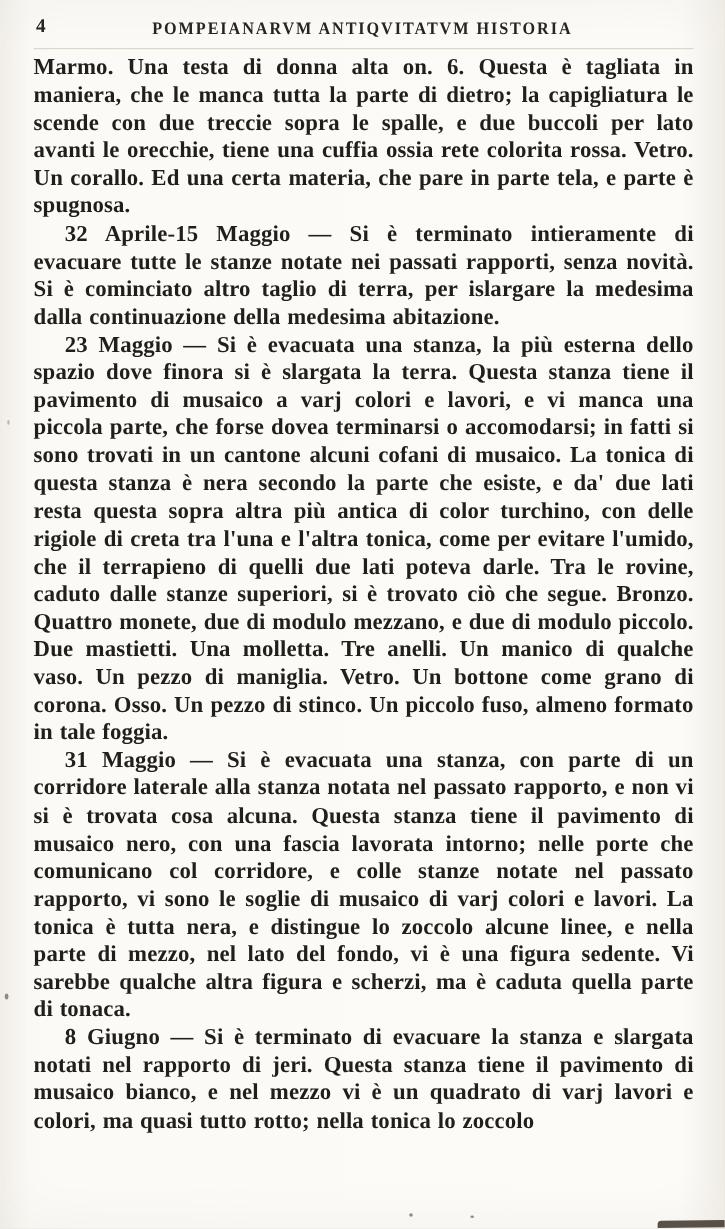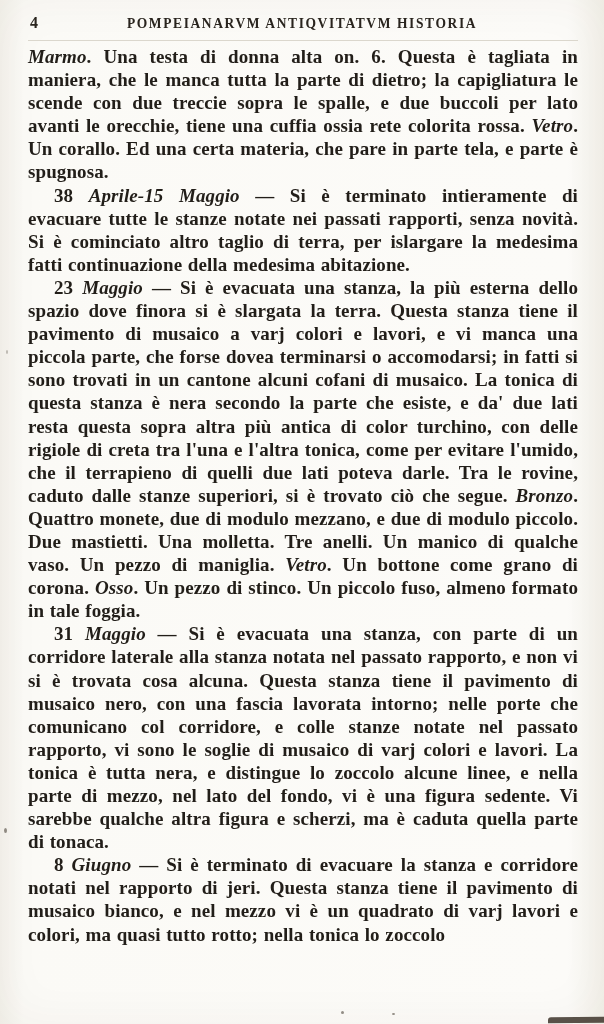--- a/index.html
+++ b/index.html
@@ -67,21 +67,20 @@
     color: #221e19;
   }
   .body-text p {
     margin: 0;
     padding: 0;
   }
   .body-text p.indent {
     text-indent: 26px;
   }
   .it {
-    font-style: italic;
   }
   .artifact {
     position: absolute;
     background: #3d342a;
   }
   .smudge-bottom-right {
     left: 548px;
     top: 1017px;
     width: 58px;
     height: 6px;
@@ -100,24 +99,24 @@
 
 <div class="page">
   <div class="header">
     <span class="pagenum">4</span>
     <span class="running-title">POMPEIANARVM ANTIQVITATVM HISTORIA</span>
   </div>
   <div class="header-rule"></div>
 
   <div class="body-text" id="body-text">
       <p class=""><span class="it">Marmo</span><span>. Una testa di donna alta on. 6. Questa è tagliata in maniera, che le manca tutta la parte di dietro; la capigliatura le scende con due treccie sopra le spalle, e due buccoli per lato avanti le orecchie, tiene una cuffia ossia rete colorita rossa. </span><span class="it">Vetro</span><span>. Un corallo. Ed una certa materia, che pare in parte tela, e parte è spugnosa.</span></p>
-      <p class="indent"><span>38 </span><span class="it">Aprile-15 Maggio</span><span> — Si è terminato intieramente di evacuare tutte le stanze notate nei passati rapporti, senza novità. Si è cominciato altro taglio di terra, per islargare la medesima fatti continuazione della medesima abitazione.</span></p>
+      <p class="indent"><span>32 </span><span class="it">Aprile-15 Maggio</span><span> — Si è terminato intieramente di evacuare tutte le stanze notate nei passati rapporti, senza novità. Si è cominciato altro taglio di terra, per islargare la medesima dalla continuazione della medesima abitazione.</span></p>
       <p class="indent"><span>23 </span><span class="it">Maggio</span><span> — Si è evacuata una stanza, la più esterna dello spazio dove finora si è slargata la terra. Questa stanza tiene il pavimento di musaico a varj colori e lavori, e vi manca una piccola parte, che forse dovea terminarsi o accomodarsi; in fatti si sono trovati in un cantone alcuni cofani di musaico. La tonica di questa stanza è nera secondo la parte che esiste, e da' due lati resta questa sopra altra più antica di color turchino, con delle rigiole di creta tra l'una e l'altra tonica, come per evitare l'umido, che il terrapieno di quelli due lati poteva darle. Tra le rovine, caduto dalle stanze superiori, si è trovato ciò che segue. </span><span class="it">Bronzo</span><span>. Quattro monete, due di modulo mezzano, e due di modulo piccolo. Due mastietti. Una molletta. Tre anelli. Un manico di qualche vaso. Un pezzo di maniglia. </span><span class="it">Vetro</span><span>. Un bottone come grano di corona. </span><span class="it">Osso</span><span>. Un pezzo di stinco. Un piccolo fuso, almeno formato in tale foggia.</span></p>
       <p class="indent"><span>31 </span><span class="it">Maggio</span><span> — Si è evacuata una stanza, con parte di un corridore laterale alla stanza notata nel passato rapporto, e non vi si è trovata cosa alcuna. Questa stanza tiene il pavimento di musaico nero, con una fascia lavorata intorno; nelle porte che comunicano col corridore, e colle stanze notate nel passato rapporto, vi sono le soglie di musaico di varj colori e lavori. La tonica è tutta nera, e distingue lo zoccolo alcune linee, e nella parte di mezzo, nel lato del fondo, vi è una figura sedente. Vi sarebbe qualche altra figura e scherzi, ma è caduta quella parte di tonaca.</span></p>
-      <p class="indent"><span>8 </span><span class="it">Giugno</span><span> — Si è terminato di evacuare la stanza e corridore notati nel rapporto di jeri. Questa stanza tiene il pavimento di musaico bianco, e nel mezzo vi è un quadrato di varj lavori e colori, ma quasi tutto rotto; nella tonica lo zoccolo</span></p>
+      <p class="indent"><span>8 </span><span class="it">Giugno</span><span> — Si è terminato di evacuare la stanza e slargata notati nel rapporto di jeri. Questa stanza tiene il pavimento di musaico bianco, e nel mezzo vi è un quadrato di varj lavori e colori, ma quasi tutto rotto; nella tonica lo zoccolo</span></p>
     </div>
 
   <div class="artifact smudge-bottom-right"></div>
   <div class="artifact speck speck-a"></div>
   <div class="artifact speck speck-b"></div>
   <div class="artifact speck speck-c"></div>
   <div class="artifact speck speck-d"></div>
 </div>
 
 </body></html>

